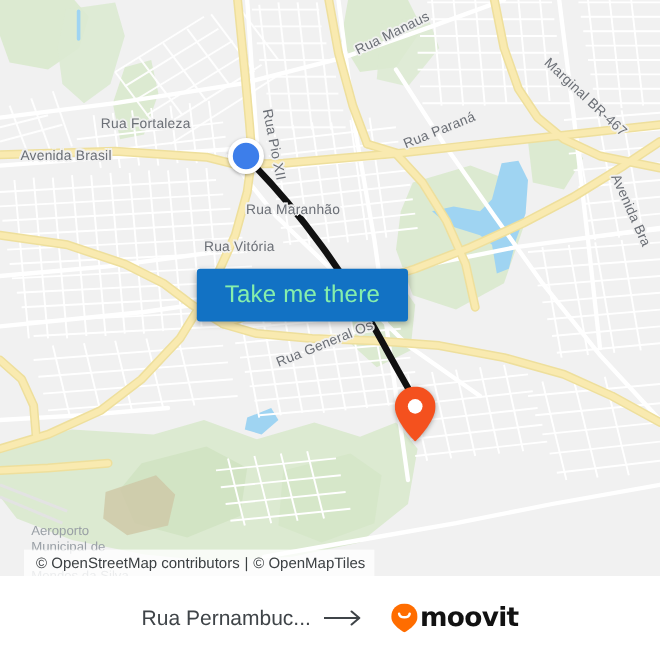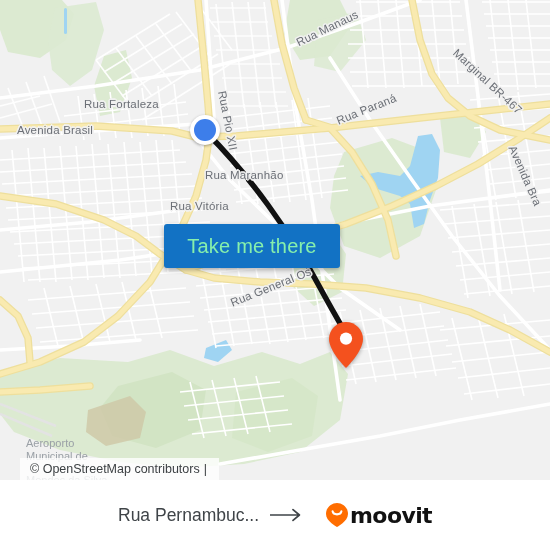--- a/index.html
+++ b/index.html
@@ -476,20 +476,21 @@
     <svg id="dest-marker" viewBox="0 0 34 46">
       <path d="M17 0 C7.6 0 0 7.6 0 17 C0 29.5 17 46 17 46 C17 46 34 29.5 34 17 C34 7.6 26.4 0 17 0 Z" fill="#f4511e"></path>
       <circle cx="17" cy="16.6" r="6.1" fill="#ffffff"></circle>
     </svg>
 
     <button id="cta-button">Take me there</button>
 
     <div id="attribution">
       <span>© OpenStreetMap contributors</span>
       <span class="sep">|</span>
+      <span>© OpenMapTiles</span>
     </div>
   </div>
 
   <div id="footer">
     <div id="route-summary">
       <span>Rua Pernambuc...</span>
       <svg id="route-arrow-icon" width="34" height="14" viewBox="0 0 34 14">
         <path d="M0 7 L29 7 M23 1.6 L29.4 7 L23 12.4" stroke="#3f4448" stroke-width="1.7" fill="none" stroke-linecap="round" stroke-linejoin="round"></path>
       </svg>
     </div>

